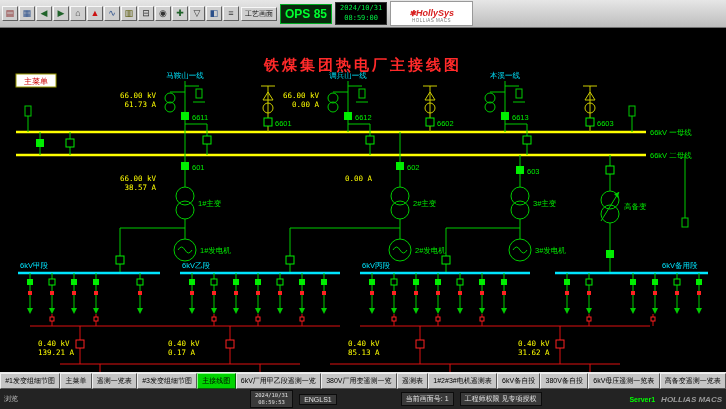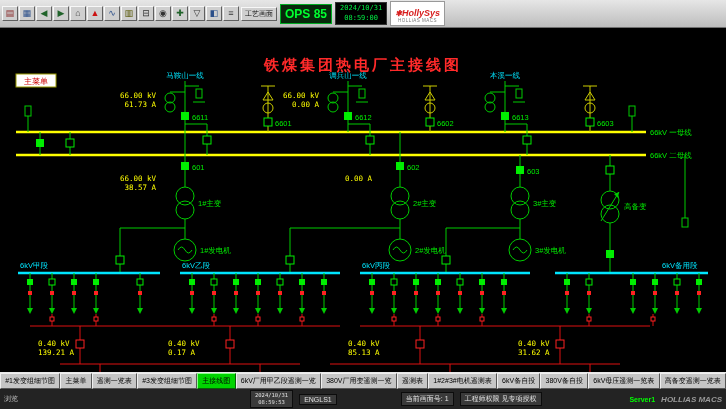--- a/index.html
+++ b/index.html
@@ -12,21 +12,21 @@
     display:flex;align-items:center;padding:0 2px;gap:2px;flex:0 0 28px}
   .tb-icons{display:flex;gap:1px}
   .tb-icon{width:16px;height:15px;background:#cfcfcf;border:1px solid;border-color:#f7f7f7 #5f5f5f #5f5f5f #f7f7f7;
     font-size:9px;line-height:13px;text-align:center;cursor:pointer;overflow:hidden}
   .tb-title{flex:1;text-align:center;font-size:9px;color:#101010;white-space:nowrap}
   .tb-right{display:flex;align-items:center;gap:3px}
   .tb-view{font-size:7px;color:#101010;background:#cfcfcf;border:1px solid;border-color:#f7f7f7 #5f5f5f #5f5f5f #f7f7f7;padding:1px 3px;cursor:pointer}
   .tb-ops{font-size:12px;font-weight:bold;color:#00ff30;background:#06280a;border:1px solid #00aa22;padding:2px 4px}
   .tb-clock{background:#000;color:#00ee44;font-family:"DejaVu Sans Mono",monospace;font-size:7px;line-height:1.35;
     padding:1px 4px;text-align:center;border:1px solid #333}
-  .tb-logo{background:#fff;border:1px solid #999;padding:1px 4px;text-align:center;line-height:1}
+  .tb-logo{background:#fff;border:1px solid #999;padding:1px 18px;text-align:center;line-height:1}
   .tb-logo .brand{color:#d81f1f;font-weight:bold;font-style:italic;font-size:9px;white-space:nowrap}
   .tb-logo .brand-icon{color:#d81f1f;font-size:8px}
   .tb-logo .sub{display:block;color:#777;font-size:4.5px;letter-spacing:.5px}
 
   
   .diagram{flex:1;background:#000;position:relative}
   svg{display:block}
   svg text{font-family:"Liberation Sans",sans-serif}
   .t-title{fill:#ff2a2a;font-size:15px;font-weight:bold;letter-spacing:3px}
   .t-cyan{fill:#00e5ff;font-size:7.5px}

